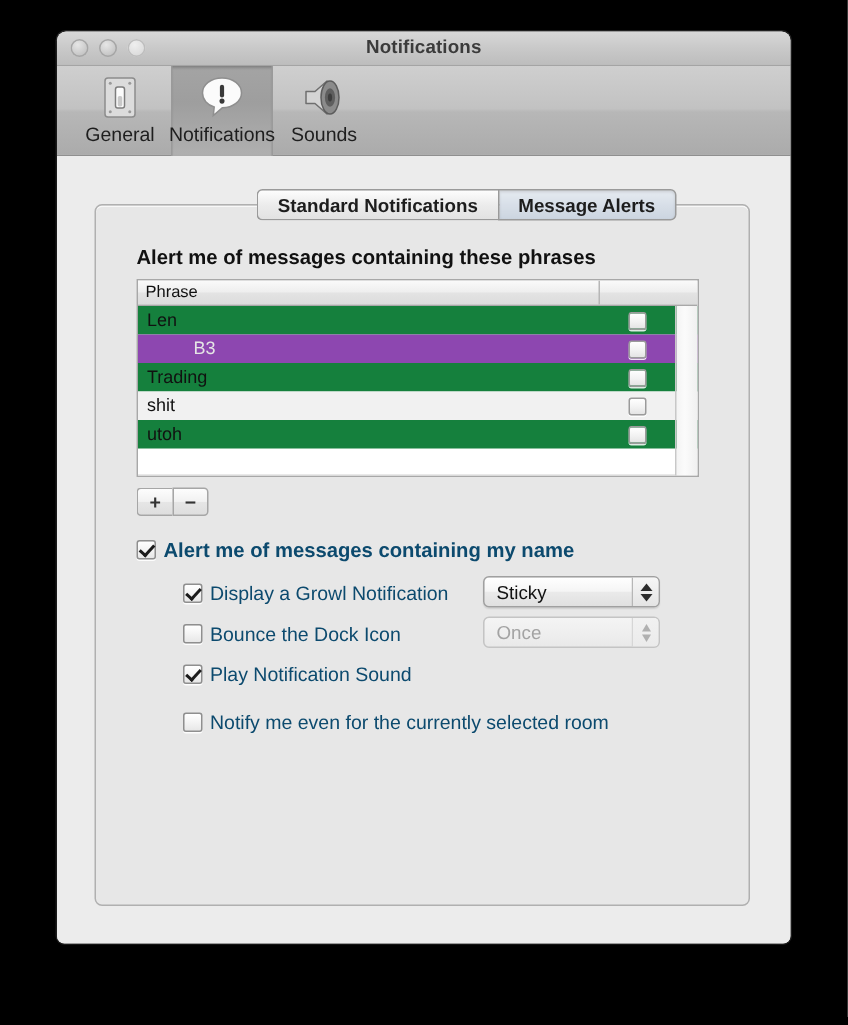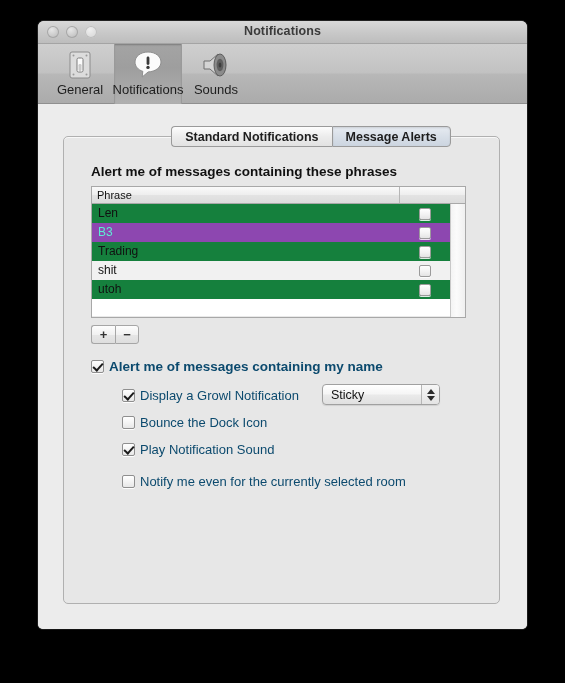--- a/index.html
+++ b/index.html
@@ -224,21 +224,21 @@
   .trow.selected { background: #8d47b0; }
   .cell-phrase {
     flex: 1 1 auto;
     font-size: 12px;
     color: #111;
     padding-left: 6px;
     line-height: 19px;
     white-space: nowrap;
     overflow: hidden;
   }
-  .trow.selected .cell-phrase { color: #5eead4; }
+  .trow.selected .cell-phrase { color: #e5e5e5; margin-left: 31px; }
   .cell-regex {
     width: 50px;
     flex: 0 0 50px;
     display: flex;
     align-items: center;
     justify-content: center;
   }
   .cell-gutter {
     width: 15px;
     flex: 0 0 15px;
@@ -556,18 +556,25 @@
           </div>
 
           <div class="popup" id="popup-growl">
             <div class="popup-text">Sticky</div>
             <div class="stepper">
               <div class="arrow-up"></div>
               <div class="arrow-dn"></div>
             </div>
           </div>
 
+          <div class="popup disabled" id="popup-bounce">
+            <div class="popup-text">Once</div>
+            <div class="stepper">
+              <div class="arrow-up"></div>
+              <div class="arrow-dn"></div>
+            </div>
+          </div>
 
         </div>
       </div>
     </div>
   </div>
 </div>
 
 </body></html>

